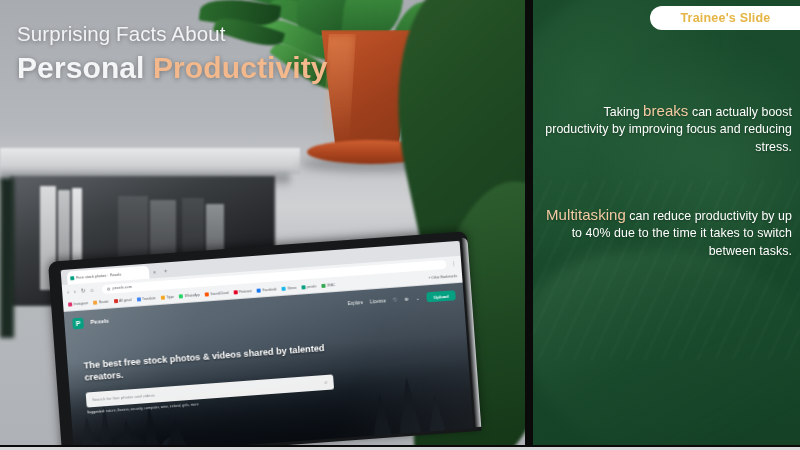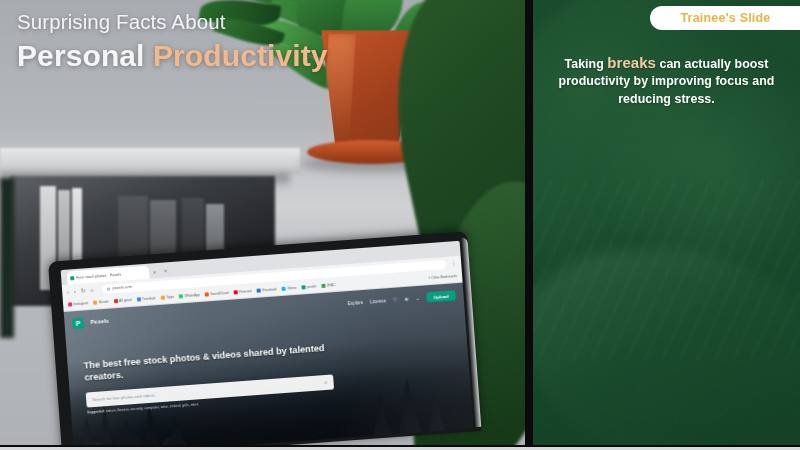--- a/index.html
+++ b/index.html
@@ -205,21 +205,21 @@
   .hero-suggest b { color:#e9ecee; font-weight:normal; }
 
   .screen-glare {
     position:absolute; left:0; top:0; width:100%; height:100%;
     background:linear-gradient(118deg,rgba(255,255,255,.10) 0%,rgba(255,255,255,0) 30%,rgba(255,255,255,0) 70%,rgba(255,255,255,.07) 100%);
     pointer-events:none;
   }
   .blurwrap { filter:blur(.55px); }
 
   
-  .title-block { position:absolute; left:17px; top:10px; z-index:9; }
+  .title-block { position:absolute; left:17px; top:22px; z-index:9; }
   .title-sub {
     font-size:20.5px; color:#f2f3f4; font-weight:normal;
     letter-spacing:.1px; text-shadow:0 1px 4px rgba(0,0,0,.35);
   }
   .title-main {
     margin-top:5px; font-size:30px; font-weight:bold; letter-spacing:.1px;
     text-shadow:0 1px 5px rgba(0,0,0,.35);
   }
   .title-w1 { color:#f4f5f6; }
   .title-w2 { color:#f3b98c; }
@@ -264,25 +264,26 @@
     display:flex; align-items:center; justify-content:center;
     z-index:5;
   }
   .badge-text {
     font-size:12.5px; font-weight:bold; color:#e5b545; letter-spacing:.2px;
     padding-right:24px;
   }
 
   .facts { position:absolute; left:0; top:52px; width:267px; z-index:4; padding:0 8px; }
   .fact {
-    text-align:center; color:#ffffff;
-    font-size:12.4px; font-weight:bold; line-height:1.40;
+    text-align:right; color:#ffffff;
+    font-size:12.4px; font-weight:normal; line-height:1.40;
     letter-spacing:.05px;
     text-shadow:0 1px 2px rgba(0,0,0,.30);
     margin-bottom:22px;
+    margin-top:48px;
   }
   .fact .hl { color:#f4cba2; font-size:15px; }
   .fact .hl2 { color:#f4cba2; font-size:15.5px; }
 
   .bottom-strip { position:absolute; left:0; bottom:0; width:800px; height:3px; background:#d8d9da; z-index:20; }
   .bottom-dark { position:absolute; left:0; bottom:3px; width:800px; height:2px; background:#0a0a0a; z-index:19; }
 </style>
 </head>
 <body>
 
@@ -466,19 +467,20 @@
     <div class="gp-leaf-c"></div>
     <div class="gp-veins"></div>
     <div class="gp-scrim"></div>
 
     <div class="badge">
       <span class="badge-text">Trainee's Slide</span>
     </div>
 
     <div class="facts" id="facts-list">
         <div class="fact"><span>Taking </span><span class="hl">breaks</span><span> can actually boost productivity by improving focus and reducing stress.</span></div>
+        <div class="fact"><span></span><span class="hl">Multitasking</span><span> can reduce productivity by up to 40% due to the time it takes to switch between tasks.</span></div>
       </div>
   </div>
 
   <div class="bottom-dark"></div>
   <div class="bottom-strip"></div>
 
 </div>
 
 </body></html>

